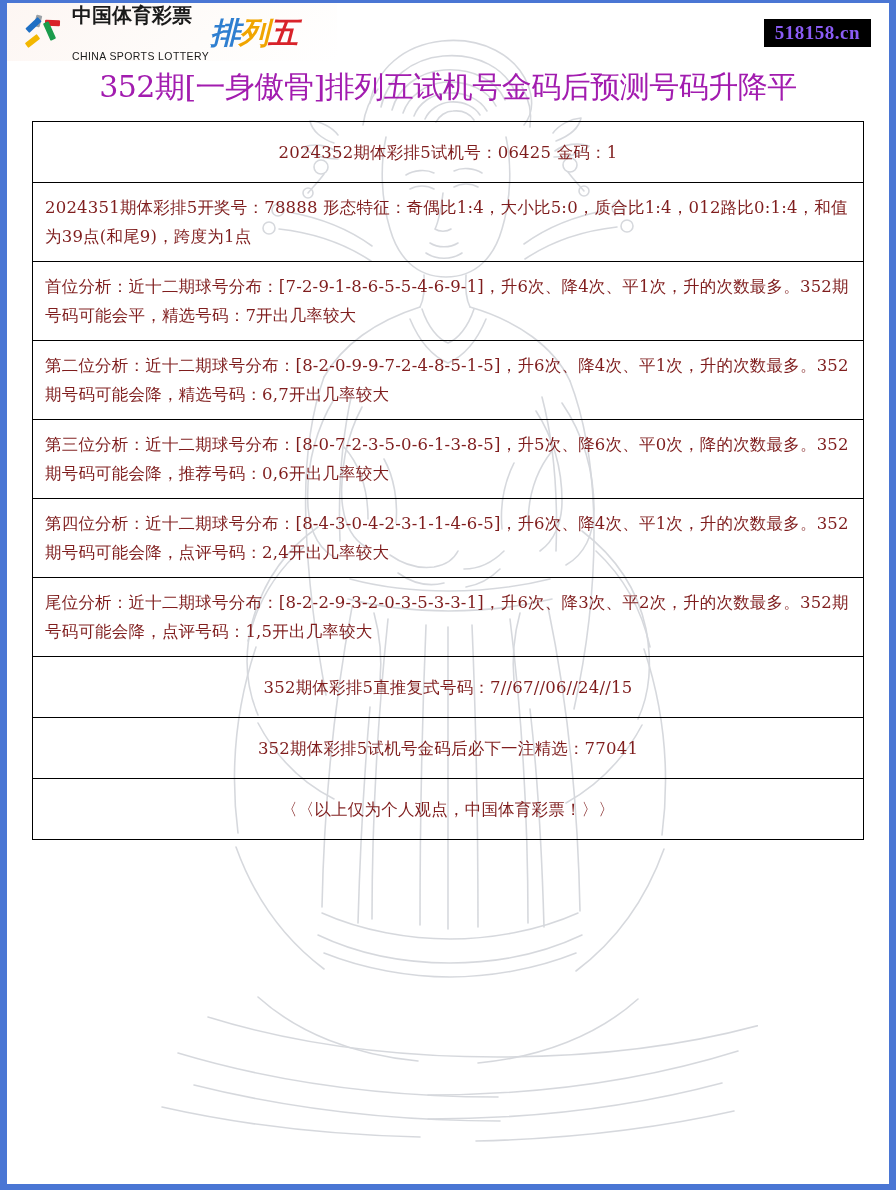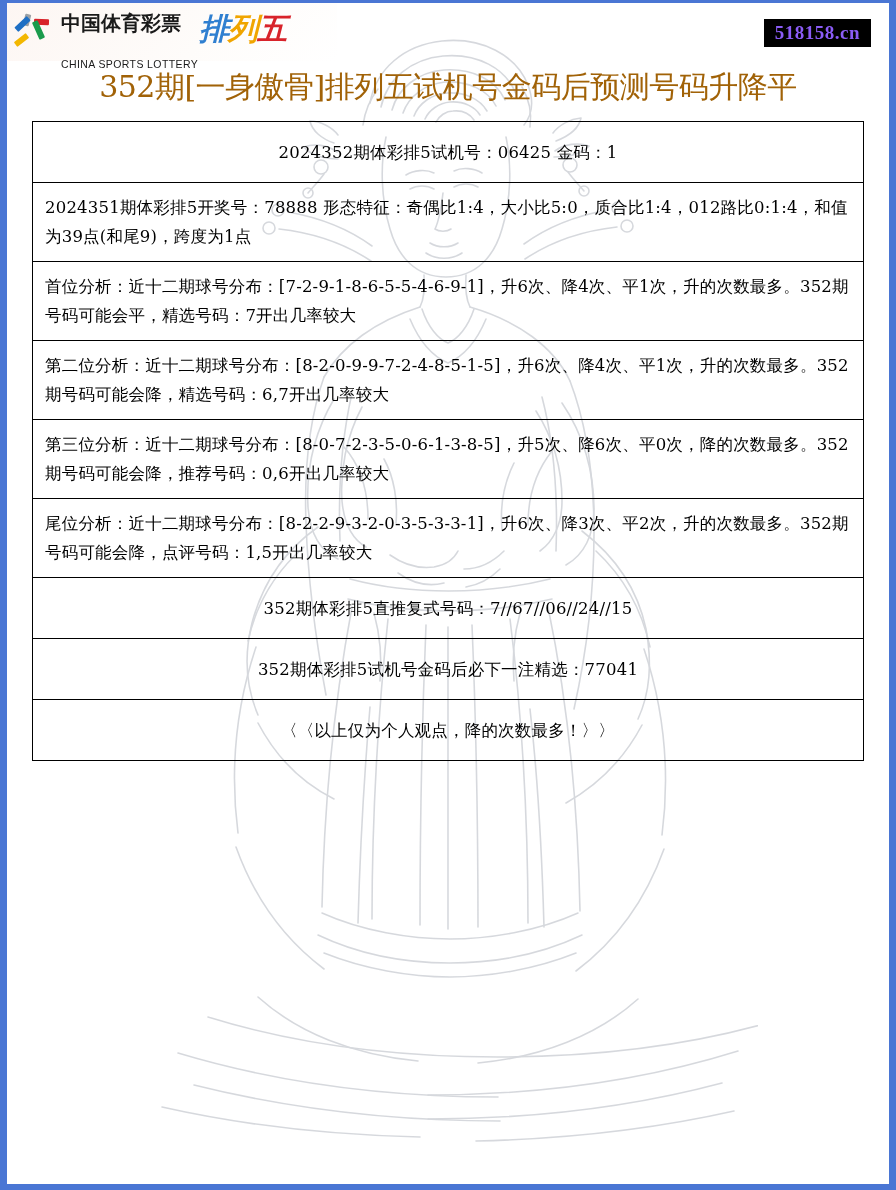--- a/index.html
+++ b/index.html
@@ -48,25 +48,25 @@
   #watermark svg { display: block; width: 100%; height: 100%; }
 
   
   #header {
     position: relative;
     z-index: 3;
     height: 58px;
   }
   #logo {
     position: absolute;
-    left: 6px;
+    left: 17px;
     top: 9px;
     height: 42px;
     display: flex;
-    align-items: flex-start;
+    align-items: center;
   }
   #logo-mark {
     width: 42px;
     height: 40px;
     position: relative;
     margin-right: 6px;
     flex: 0 0 auto;
   }
   #logo-mark i {
     position: absolute;
@@ -121,21 +121,21 @@
     line-height: 21px;
     letter-spacing: 0.5px;
     white-space: nowrap;
   }
 
   
   #title {
     position: relative;
     z-index: 3;
     text-align: center;
-    color: #a16207;
+    color: #a21caf;
     font-family: "DejaVu Serif", "Liberation Serif", serif;
     font-size: 30px;
     font-weight: normal;
     line-height: 40px;
     margin: 0;
     padding: 6px 0 0 0;
     white-space: nowrap;
     letter-spacing: -0.5px;
   }
 
@@ -155,21 +155,21 @@
     border: 1px solid #000000;
     padding: 0;
     background: transparent;
     vertical-align: middle;
   }
   .cell-inner {
     padding: 8px 10px;
     font-family: "DejaVu Serif", "Liberation Serif", serif;
     font-size: 16.5px;
     line-height: 29px;
-    color: #000000;
+    color: #7f1d1d;
     letter-spacing: 0.2px;
   }
   .c-center { text-align: center; }
   .c-left   { text-align: left; padding-left: 12px; padding-right: 12px; }
   .r-tall   { height: 60px; }
   .r-mid    { height: 78px; }
 </style>
 </head>
 <body>
 
@@ -333,35 +333,40 @@
             <div class="cell-inner c-left">第二位分析：近十二期球号分布：[8-2-0-9-9-7-2-4-8-5-1-5]，升6次、降4次、平1次，升的次数最多。352期号码可能会降，精选号码：6,7开出几率较大</div>
           </td>
         </tr>
         <tr>
           <td class="r-mid">
             <div class="cell-inner c-left">第三位分析：近十二期球号分布：[8-0-7-2-3-5-0-6-1-3-8-5]，升5次、降6次、平0次，降的次数最多。352期号码可能会降，推荐号码：0,6开出几率较大</div>
           </td>
         </tr>
         <tr>
           <td class="r-mid">
+            <div class="cell-inner c-left">第四位分析：近十二期球号分布：[8-4-3-0-4-2-3-1-1-4-6-5]，升6次、降4次、平1次，升的次数最多。352期号码可能会降，点评号码：2,4开出几率较大</div>
+          </td>
+        </tr>
+        <tr>
+          <td class="r-mid">
             <div class="cell-inner c-left">尾位分析：近十二期球号分布：[8-2-2-9-3-2-0-3-5-3-3-1]，升6次、降3次、平2次，升的次数最多。352期号码可能会降，点评号码：1,5开出几率较大</div>
           </td>
         </tr>
         <tr>
           <td class="r-tall">
             <div class="cell-inner c-center">352期体彩排5直推复式号码：7//67//06//24//15</div>
           </td>
         </tr>
         <tr>
           <td class="r-tall">
             <div class="cell-inner c-center">352期体彩排5试机号金码后必下一注精选：77041</div>
           </td>
         </tr>
         <tr>
           <td class="r-tall">
-            <div class="cell-inner c-center">〈〈以上仅为个人观点，降的次数最多！〉〉</div>
+            <div class="cell-inner c-center">〈〈以上仅为个人观点，中国体育彩票！〉〉</div>
           </td>
         </tr>
       </tbody>
     </table>
   </div>
 
 </div>
 
 </body></html>

